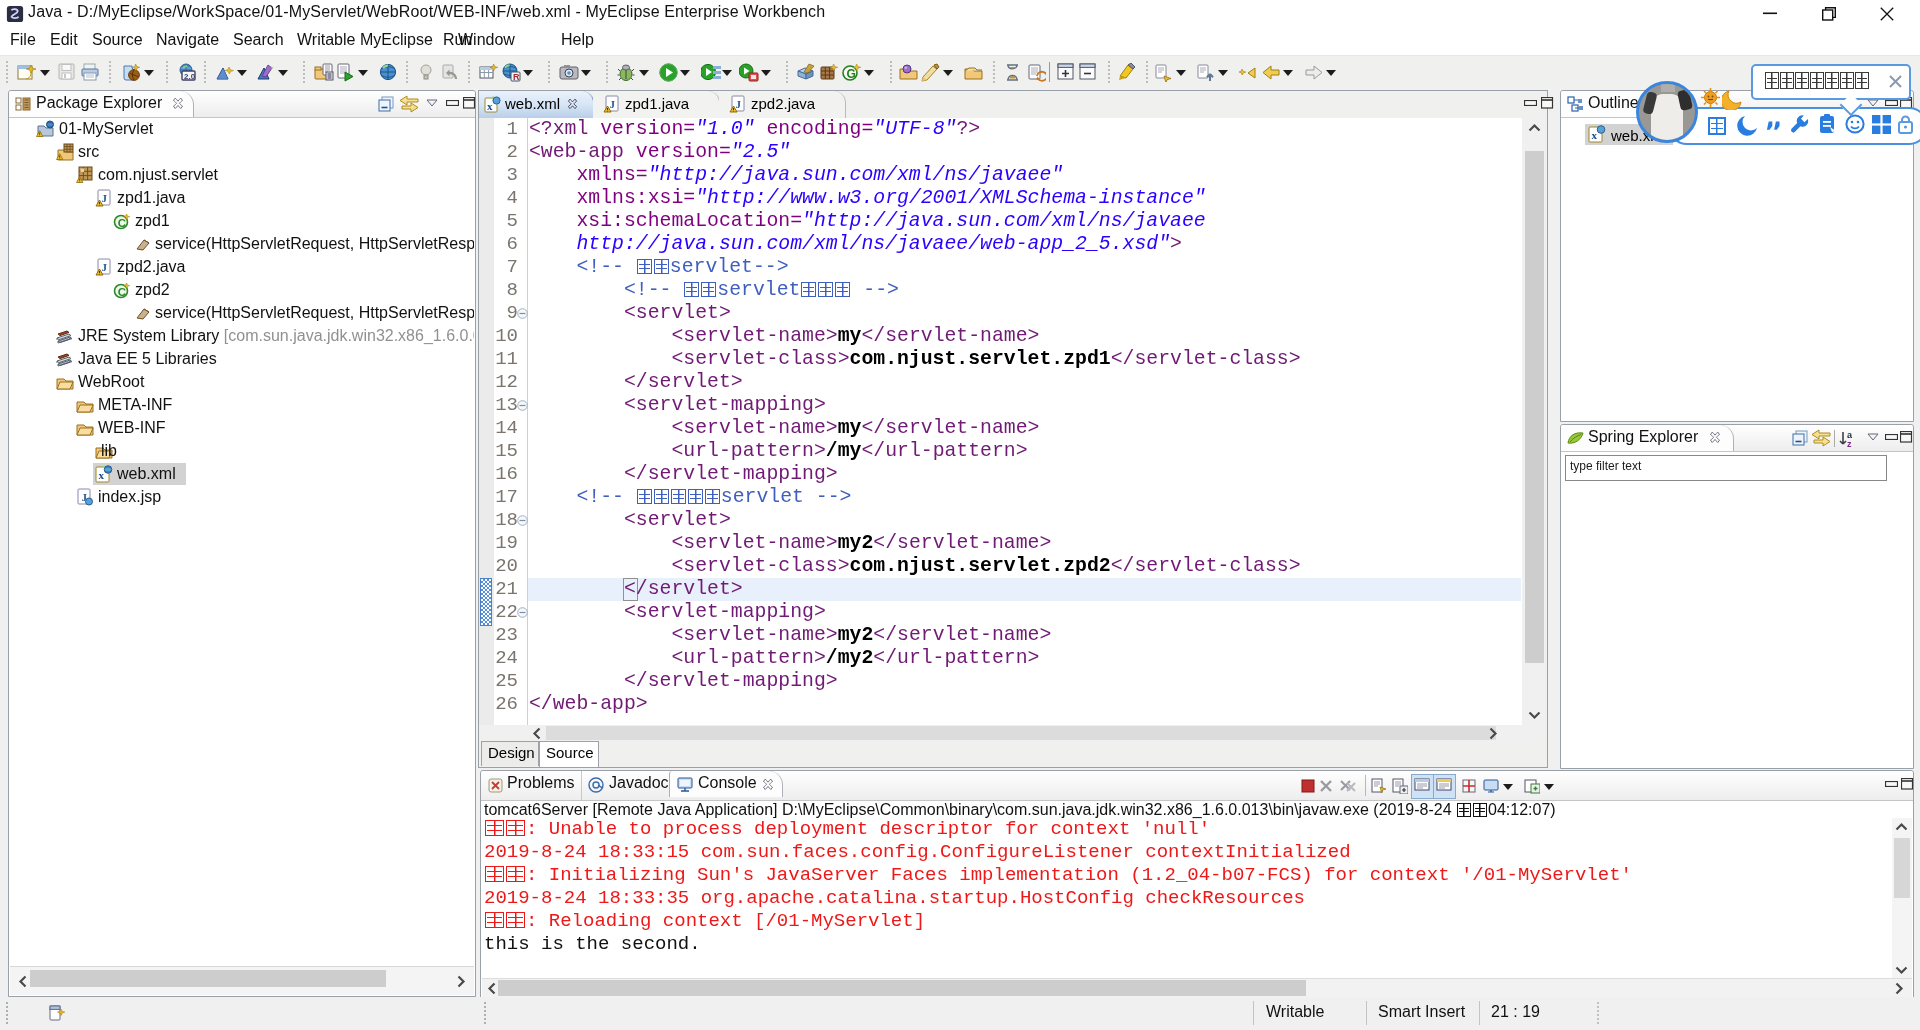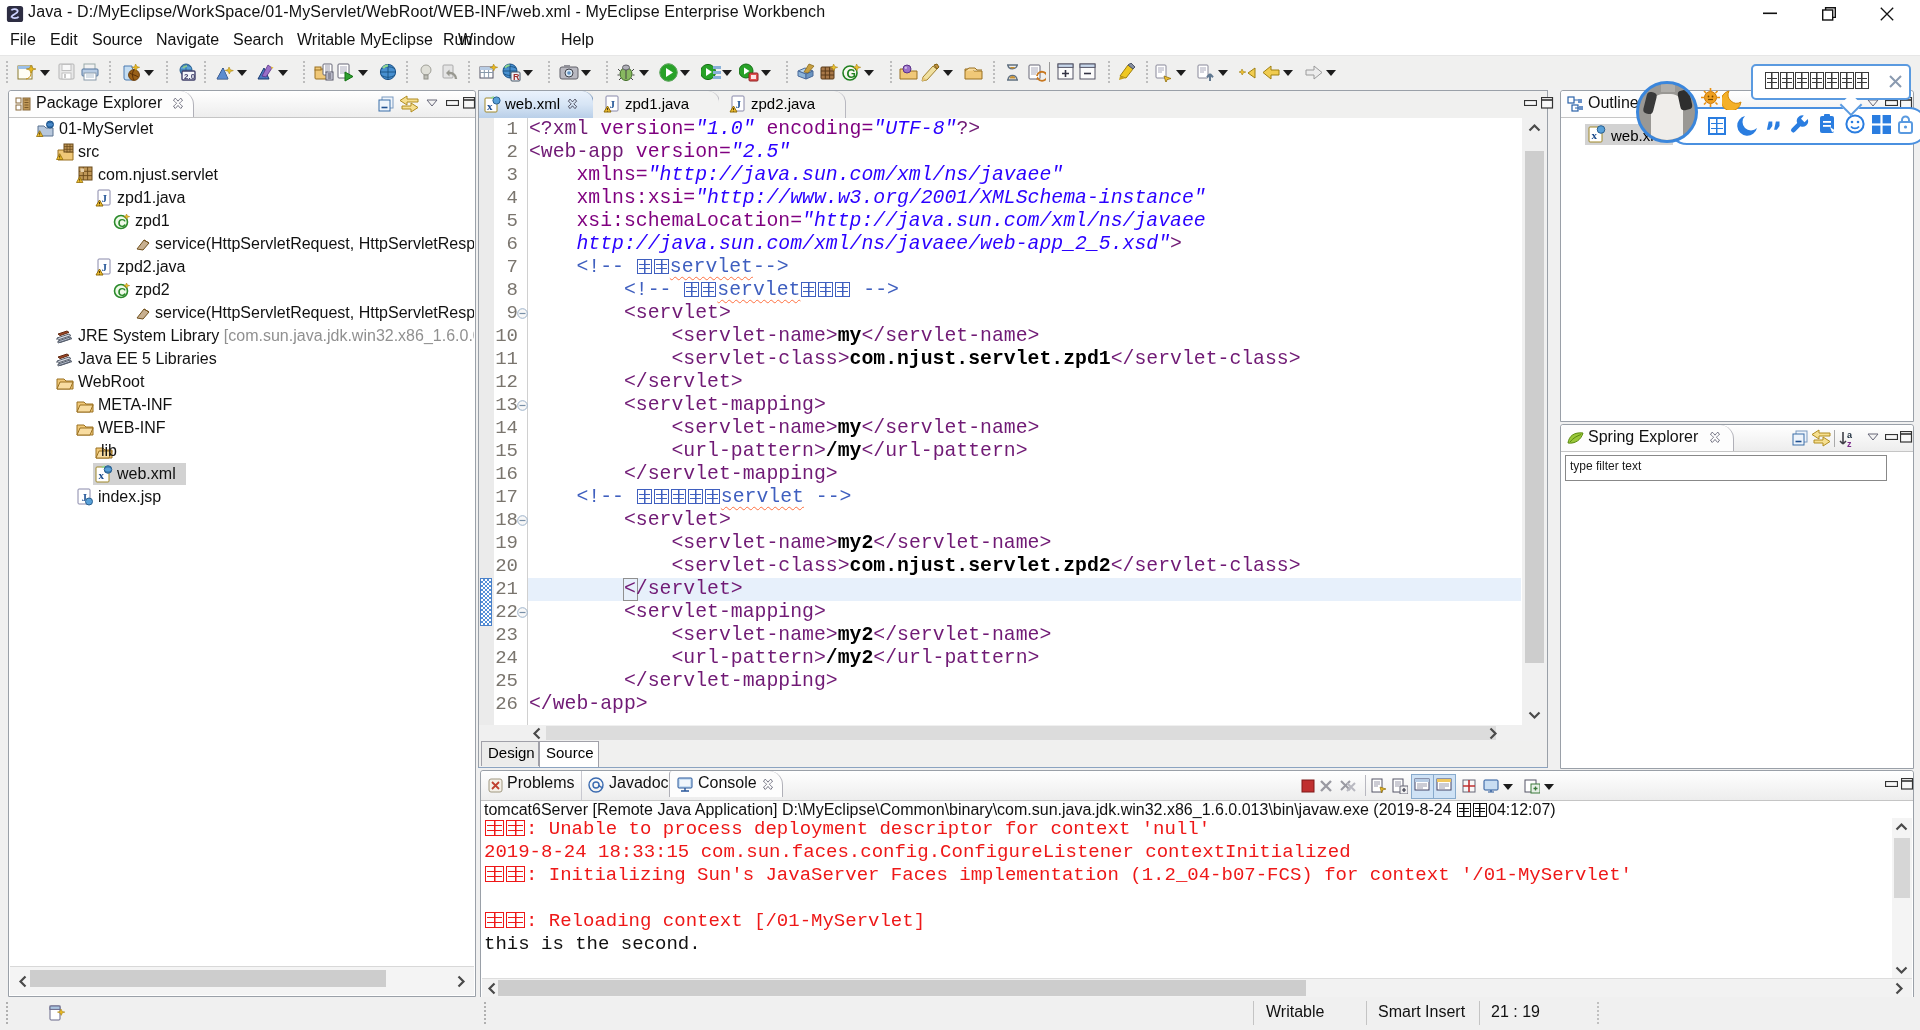--- a/index.html
+++ b/index.html
@@ -28,21 +28,21 @@
 .cjk{display:inline-block;position:relative;width:15px;height:15px;border:1.5px solid currentColor;box-sizing:border-box;margin:0 1px;vertical-align:-2px;background:linear-gradient(currentColor,currentColor) 50% 0/1.5px 100% no-repeat;}
 .cjk:before{content:"";position:absolute;left:1px;right:1px;top:30%;border-top:1.5px solid currentColor;}
 .cjk:after{content:"";position:absolute;left:1px;right:1px;top:62%;border-top:1.5px solid currentColor;}
 
 .cl{position:absolute;left:50px;font-family:"Liberation Mono",monospace;font-size:19.8px;line-height:23px;white-space:pre;color:#000;}
 .ln{position:absolute;left:0;width:39px;text-align:right;font-family:"Liberation Mono",monospace;font-size:19px;line-height:23px;color:#7a756e;}
 .tg{color:#701a75;}
 .at{color:#7f007f;}
 .av{color:#2a00ff;font-style:italic;}
 .cm{color:#3f5fbf;}
-.wavy{text-decoration:underline;text-decoration-style:wavy;text-decoration-color:#ff7040;text-decoration-thickness:1px;text-underline-offset:4px;}
+.wavy{text-decoration-style:wavy;text-decoration-color:#ff7040;text-decoration-thickness:1px;text-underline-offset:4px;}
 
 .con .cjk{width:19px;height:16px;vertical-align:-2px;}
 .con{position:absolute;left:483px;font-family:"Liberation Mono",monospace;font-size:19px;line-height:23px;white-space:pre;color:#ee1818;}
 .sb-thumb{position:absolute;background:#cdcdcd;}
 .abs{position:absolute !important;}
 </style></head>
 <body>
 <div id="titlebar">
   <svg class="abs" style="left:6px;top:5px;" width="18" height="18" viewBox="0 0 20 20">
     <rect x="1" y="1" width="18" height="18" rx="3" fill="#2d2d42"></rect>
@@ -768,20 +768,21 @@
       <rect x="0.5" y="0.5" width="12" height="5" fill="#f8f8f8" stroke="#333" stroke-width="1.2"></rect>
     </svg>
   <svg class="abs" style="left:1420px;top:7px" width="13" height="12">
       <rect x="0.5" y="0.5" width="11" height="10.5" fill="#f8f8f8" stroke="#333" stroke-width="1.2"></rect>
       <path d="M0.5 3h11" stroke="#333" stroke-width="1.6"></path>
     </svg>
   <div class="abs" style="left:3px;top:30px;font-size:16px;color:#111;white-space:pre;">tomcat6Server [Remote Java Application] D:\MyEclipse\Common\binary\com.sun.java.jdk.win32.x86_1.6.0.013\bin\javaw.exe (2019-8-24 <span class="cjk" style="width:14px;height:14px"></span><span class="cjk" style="width:14px;height:14px"></span>04:12:07)</div>
   <div class="con" style="left:3px;top:47px;"><span class="cjk"></span><span class="cjk"></span>: Unable to process deployment descriptor for context 'null'</div>
   <div class="con" style="left:3px;top:70px;">2019-8-24 18:33:15 com.sun.faces.config.ConfigureListener contextInitialized</div>
   <div class="con" style="left:3px;top:93px;"><span class="cjk"></span><span class="cjk"></span>: Initializing Sun's JavaServer Faces implementation (1.2_04-b07-FCS) for context '/01-MyServlet'</div>
+  <div class="con" style="left:3px;top:116px;">2019-8-24 18:33:35 org.apache.catalina.startup.HostConfig checkResources</div>
   <div class="con" style="left:3px;top:139px;"><span class="cjk"></span><span class="cjk"></span>: Reloading context [/01-MyServlet]</div>
   <div class="con" style="left:3px;top:162px;color:#111;">this is the second.</div>
   <div class="abs" style="left:1411px;top:47px;width:20px;height:161px;background:#f4f4f4;">
     <svg style="position:absolute;left:3px;top:4px" width="13" height="9">
         <path d="M1.5 7.5l5-5 5 5" stroke="#4a4a4a" stroke-width="2.2" fill="none"></path>
       </svg>
     <div class="sb-thumb" style="left:2px;top:20px;width:16px;height:60px;background:#d6d6d6;"></div>
     <svg style="position:absolute;left:3px;top:148px" width="13" height="9">
         <path d="M1.5 1.5l5 5 5-5" stroke="#4a4a4a" stroke-width="2.2" fill="none"></path>
       </svg>

